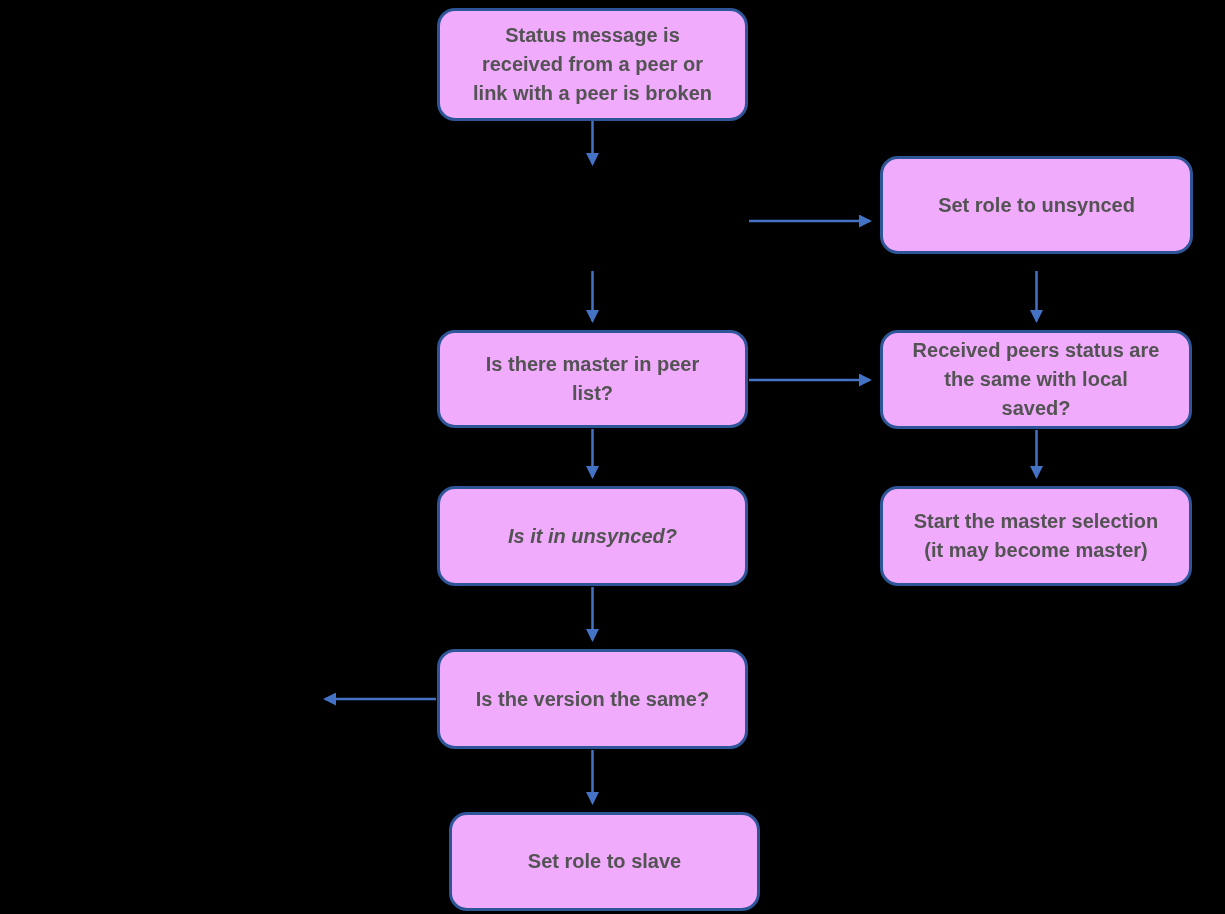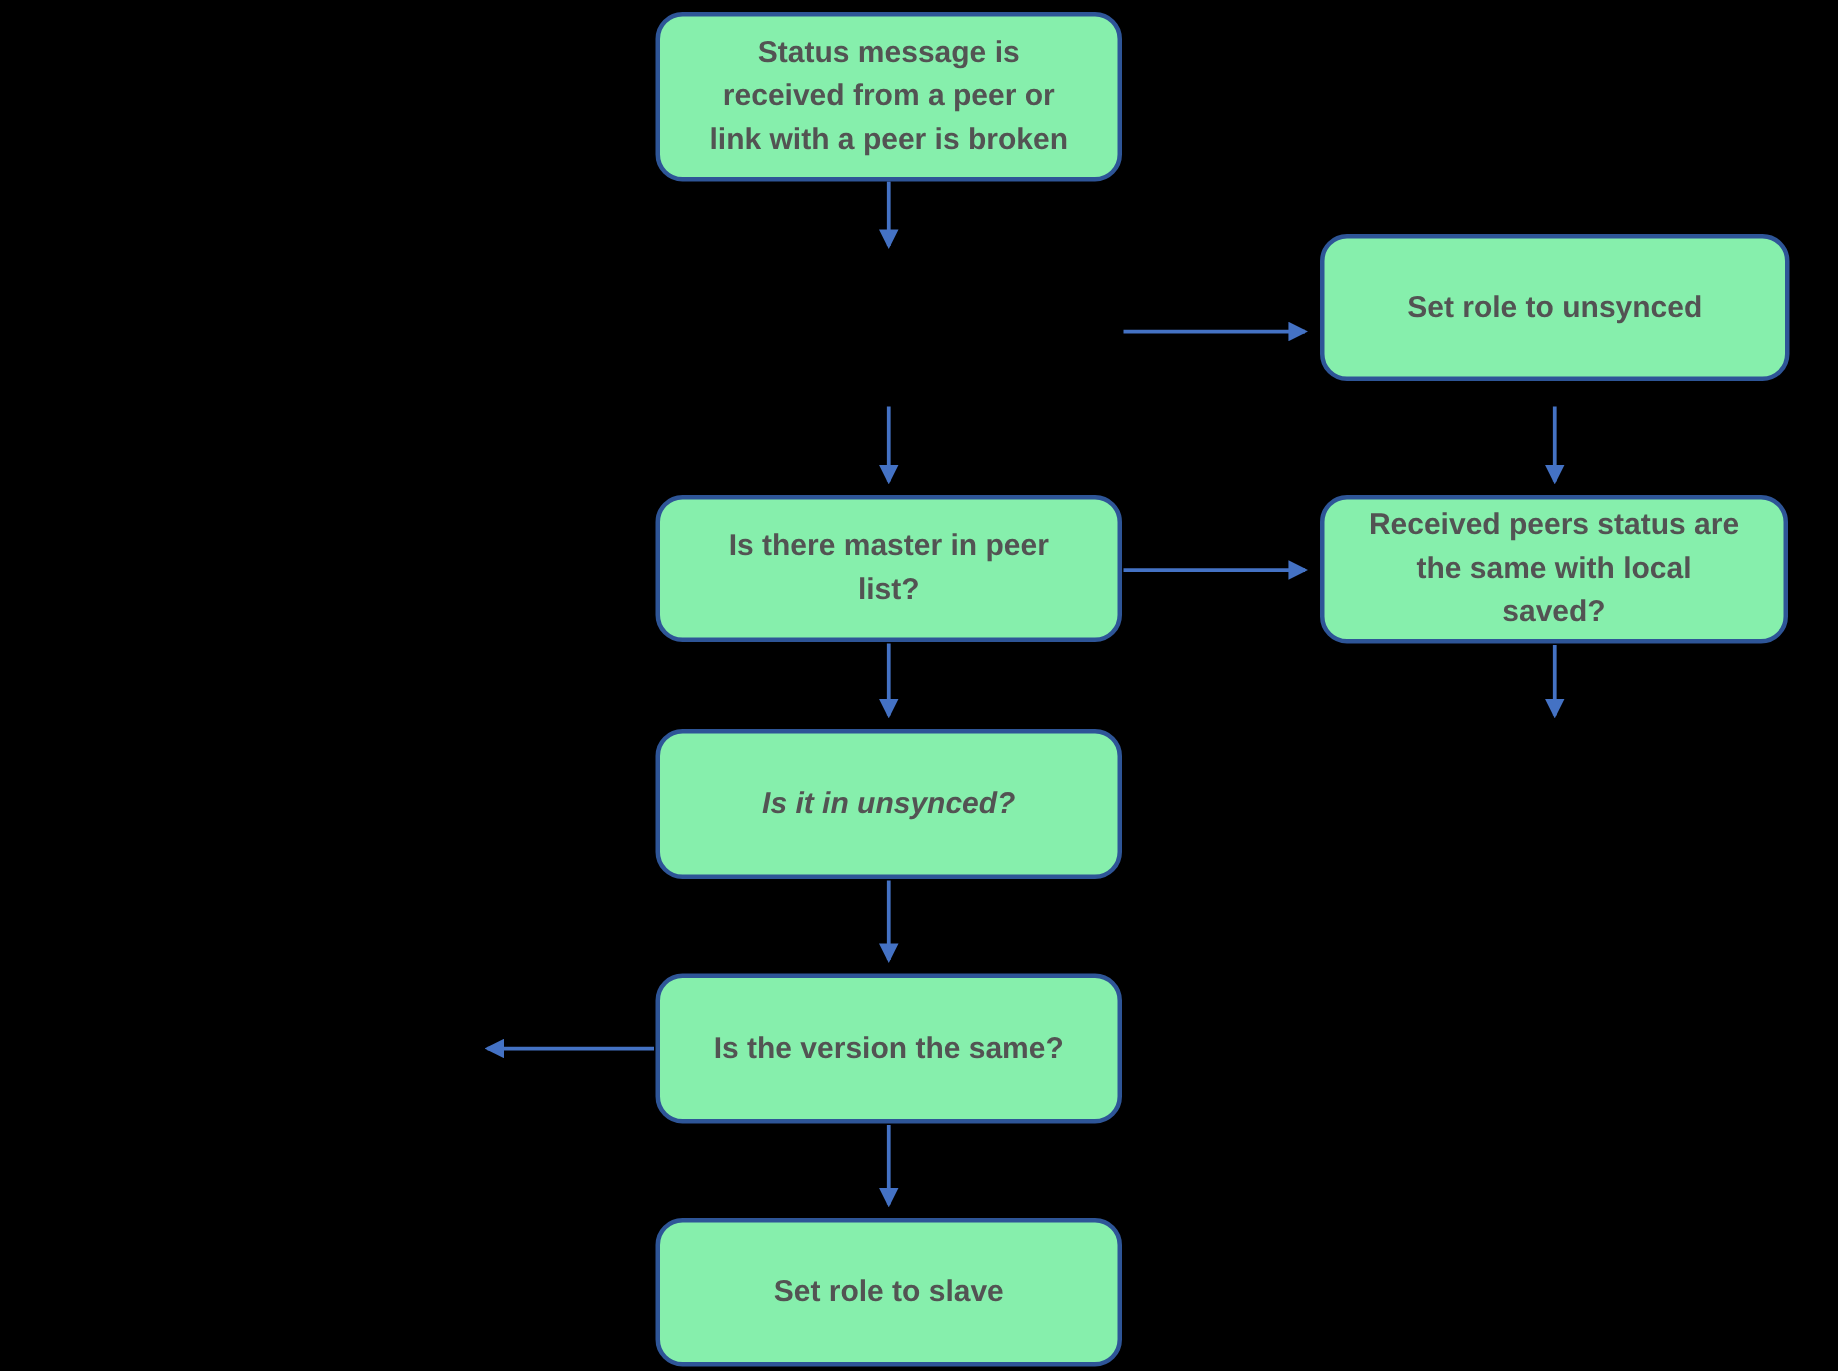--- a/index.html
+++ b/index.html
@@ -13,21 +13,21 @@
     height: 914px;
     background: #000000;
     font-family: "Liberation Sans", sans-serif;
     overflow: hidden;
   }
   .node {
     position: absolute;
     box-sizing: border-box;
     border: 3px solid #2e5597;
     border-radius: 18px;
-    background: #86efac;
+    background: #f0abfc;
     display: flex;
     align-items: center;
     justify-content: center;
     text-align: center;
     color: #535353;
     font-size: 20px;
     font-weight: bold;
     line-height: 1.45;
     white-space: pre-line;
     padding: 4px 26px;
@@ -38,21 +38,21 @@
   
   .n0  { left: 437px; top:   8px; width: 311px; height: 113px; }
   .n1  { left: 437px; top: 172px; width: 311px; height:  98px; }
   .n2  { left: 880px; top: 156px; width: 313px; height:  98px; }
   .n3  { left: 437px; top: 330px; width: 311px; height:  98px; }
   .n4  { left: 880px; top: 330px; width: 312px; height:  99px; }
   .n5  { left: 437px; top: 486px; width: 311px; height: 100px; font-style: italic; }
   .n6  { left: 880px; top: 486px; width: 312px; height: 100px; }
   .n7  { left: 437px; top: 649px; width: 311px; height: 100px; }
   .n8  { left:   4px; top: 649px; width: 310px; height: 100px; }
-  .n9  { left: 437px; top: 812px; width: 311px; height:  99px; }
+  .n9  { left: 449px; top: 812px; width: 311px; height:  99px; }
   .n10 { left: 843px; top: 701px; width: 380px; height: 136px; }
   .connector-layer {
     position: absolute;
     left: 0; top: 0;
     width: 1225px;
     height: 914px;
     pointer-events: none;
   }
 </style>
 </head>
@@ -81,16 +81,18 @@
   </svg>
 
   <div class="node n0">Status message is
 received from a peer or
 link with a peer is broken</div>
   <div class="node n2">Set role to unsynced</div>
   <div class="node n3">Is there master in peer list?</div>
   <div class="node n4">Received peers status are
 the same with local saved?</div>
   <div class="node n5">Is it in unsynced?</div>
+  <div class="node n6">Start the master selection
+(it may become master)</div>
   <div class="node n7">Is the version the same?</div>
   <div class="node n9">Set role to slave</div>
 
 </div>
 
 </body></html>

